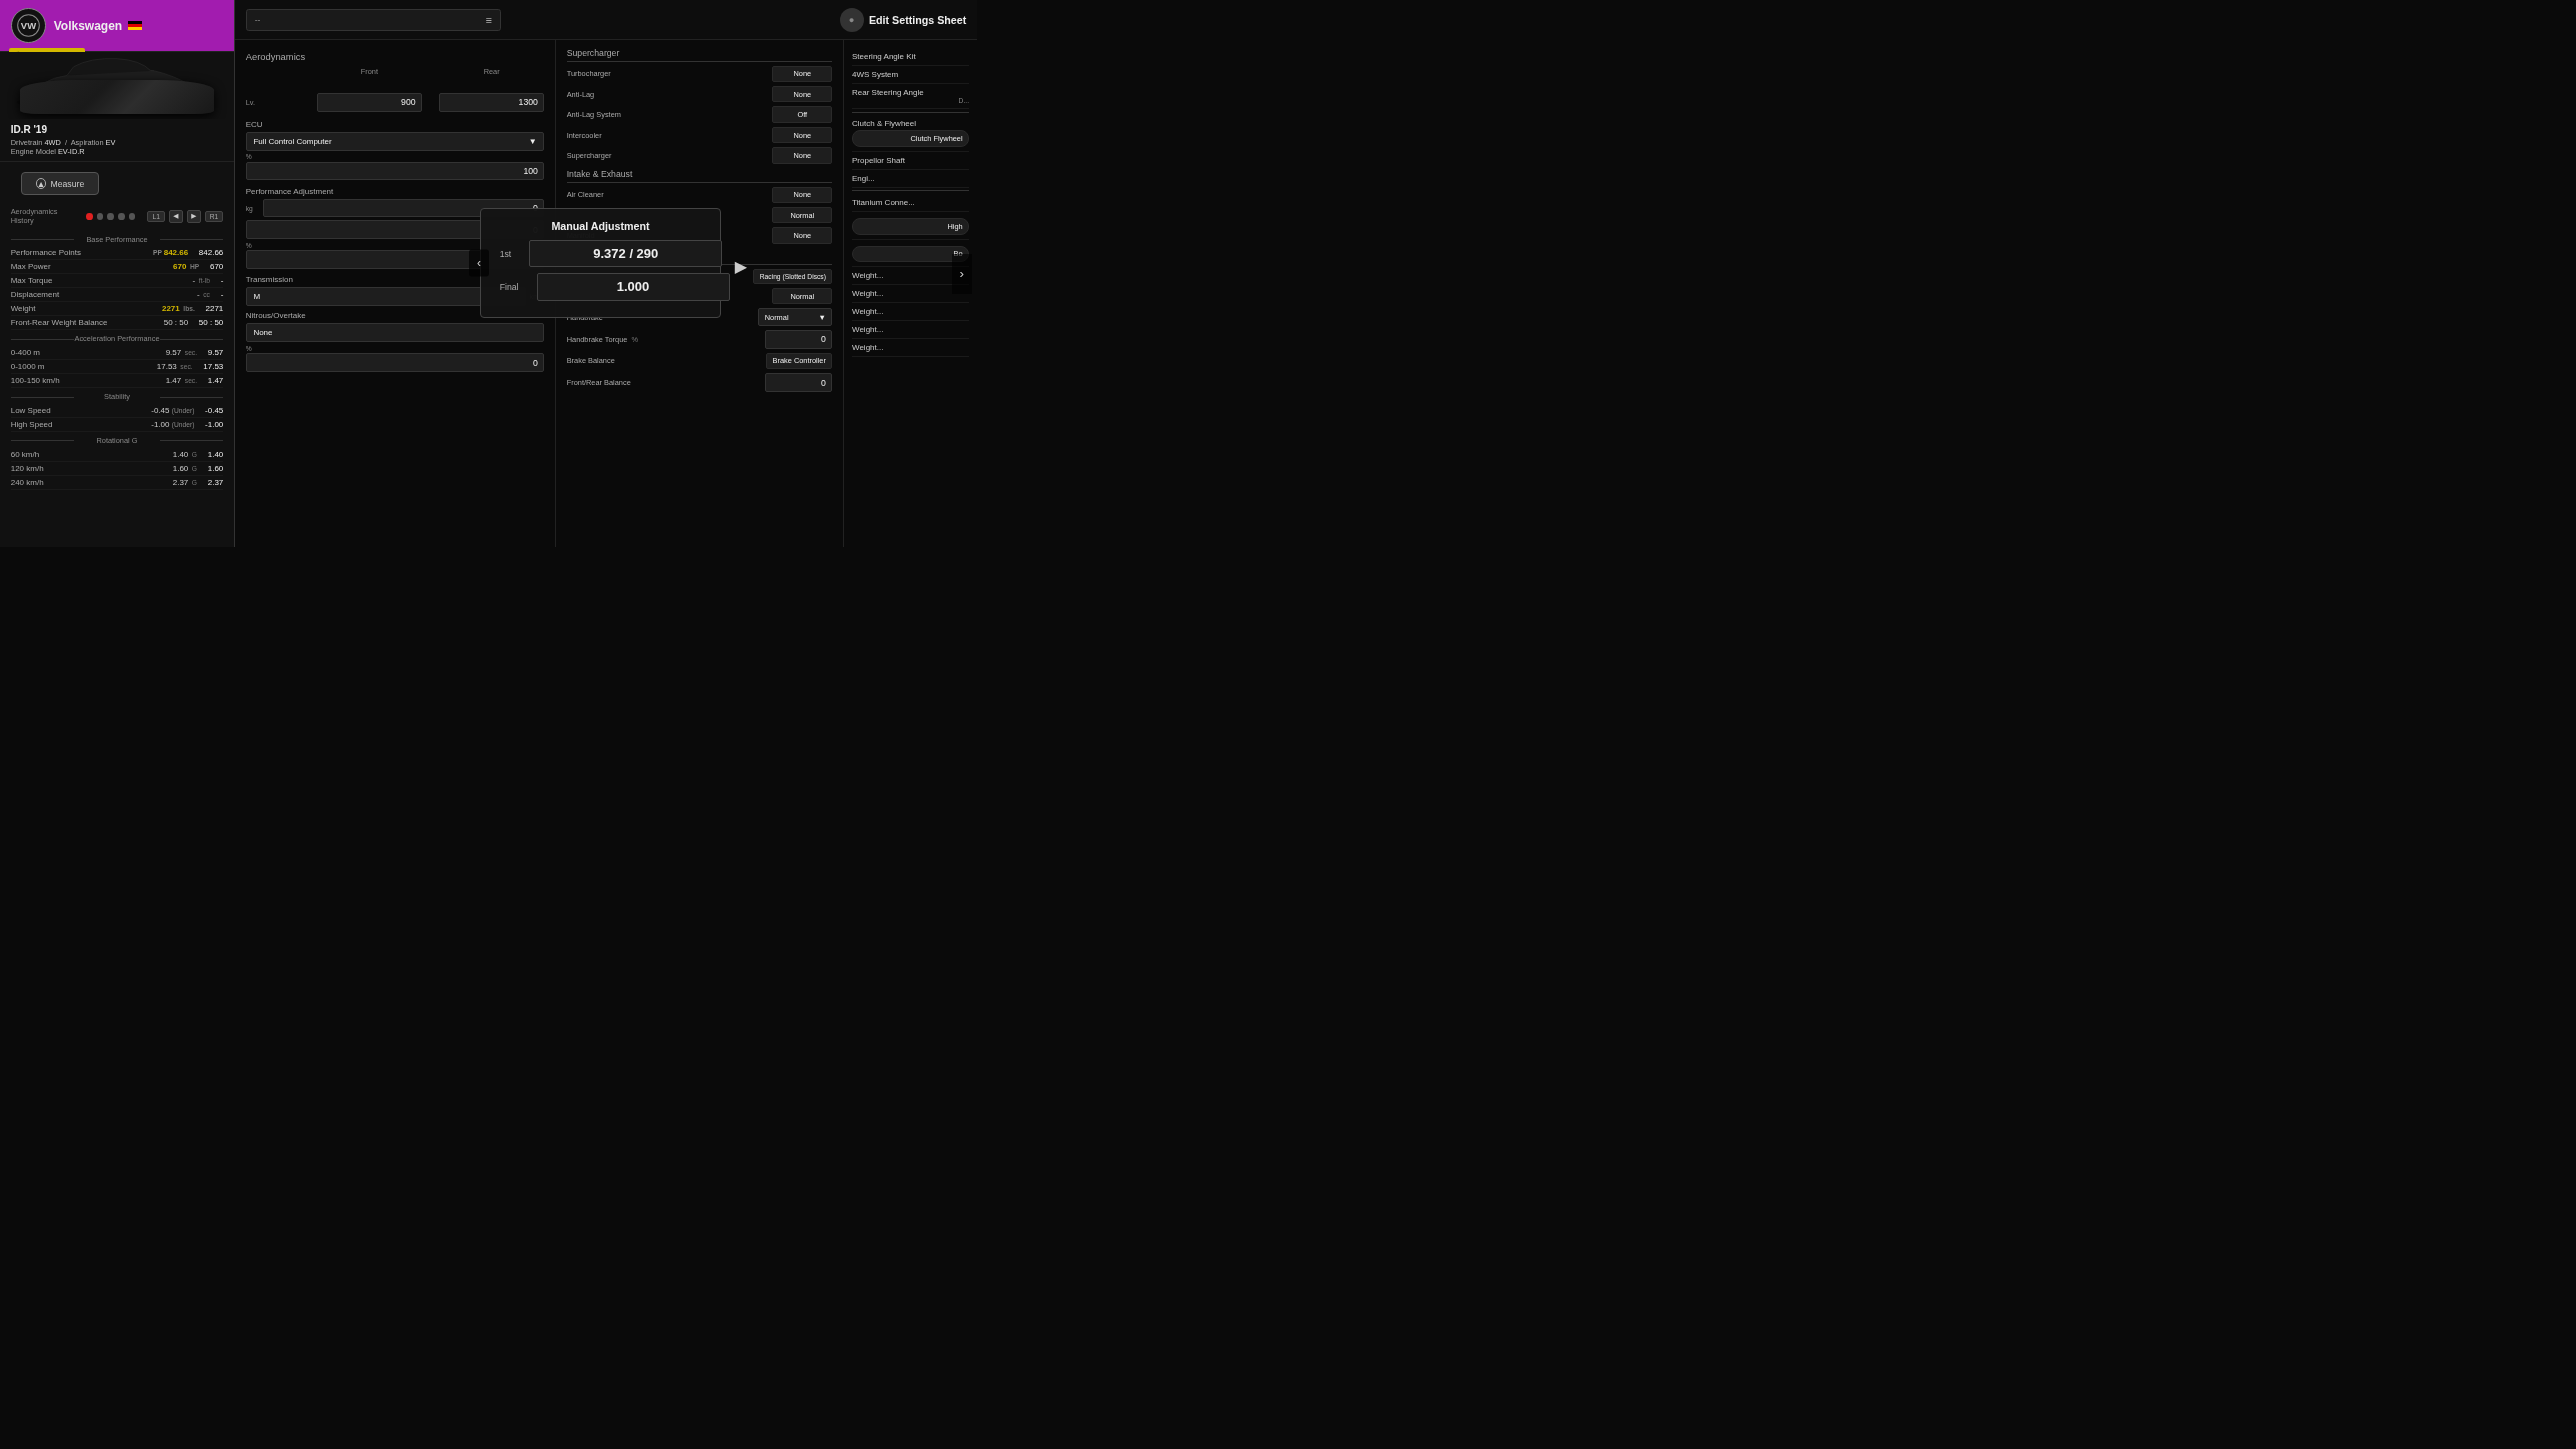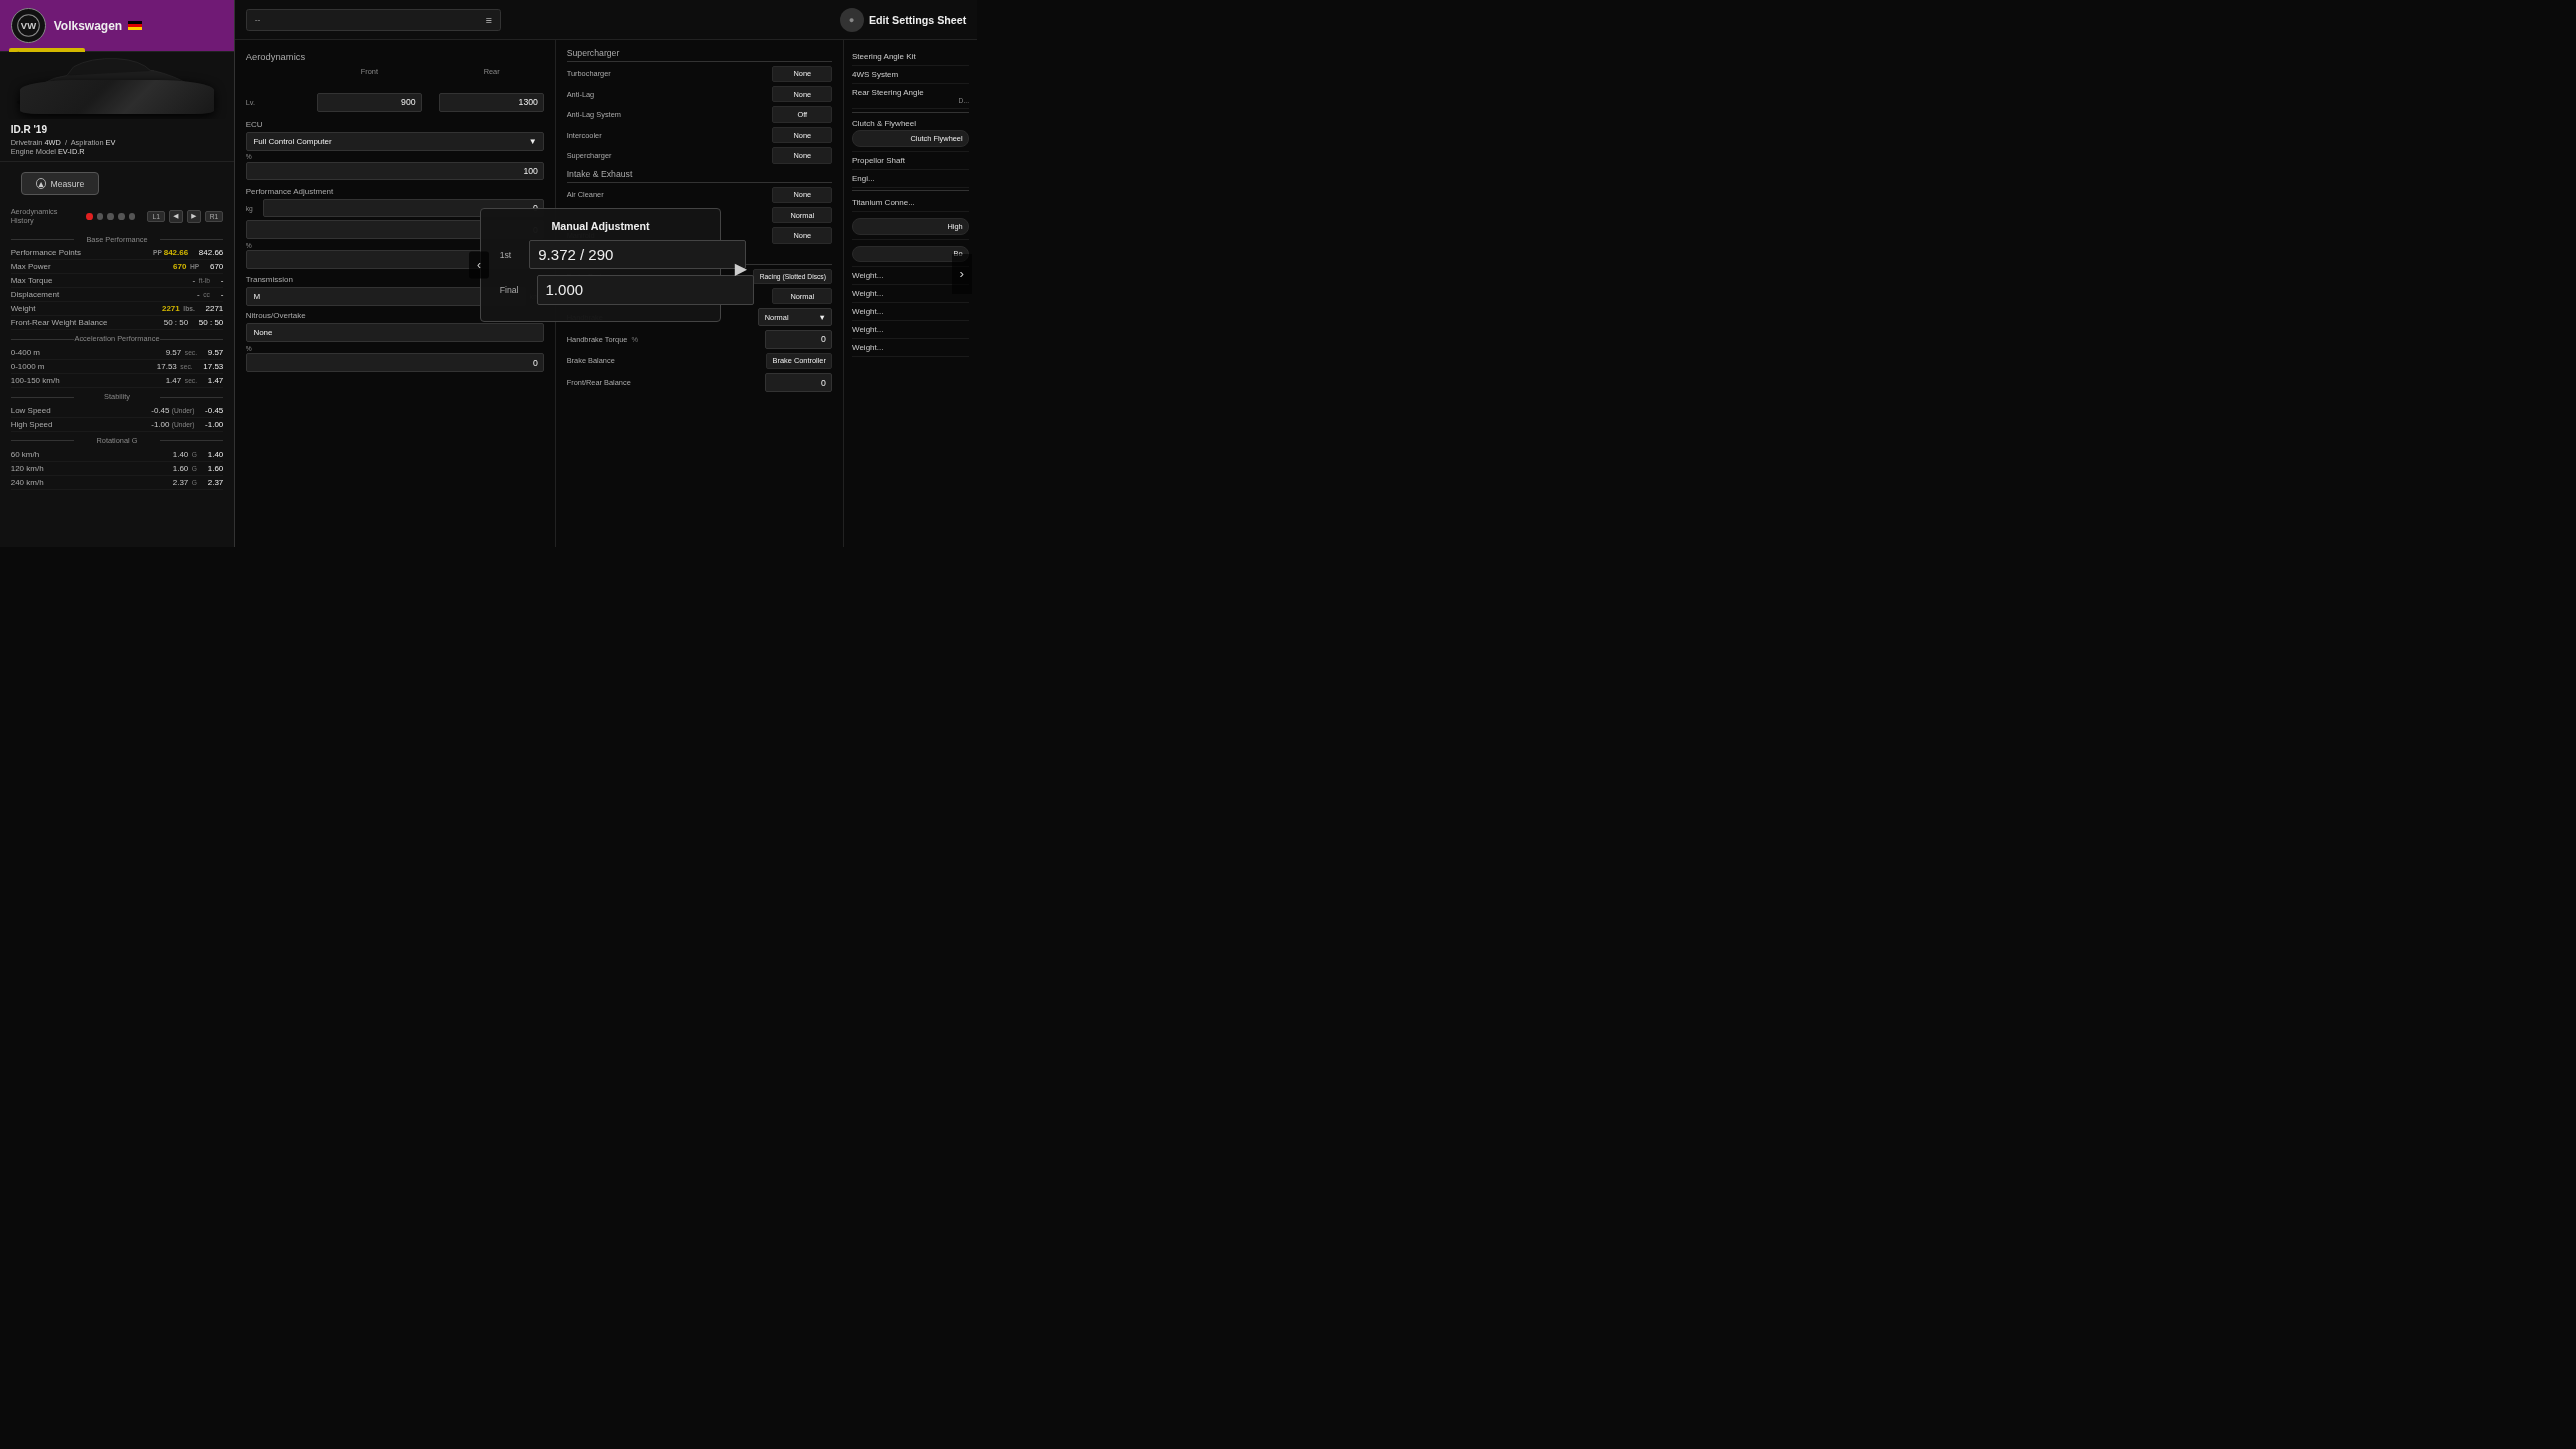--- a/index.html
+++ b/index.html
@@ -21,21 +21,21 @@
       width: 235px;
       height: 547px;
       background: #111;
       border-right: 0.7px solid #333;
     }
 
     .car-header {
       display: flex;
       align-items: center;
       padding: 8px 10.7px;
-      background: #701a75;
+      background: #a21caf;
       border-bottom: 0.7px solid #222;
     }
 
     .vw-logo {
       width: 35px; height: 35px;
       background: #111;
       border-radius: 50%;
       border: 1.3px solid #888;
       display: flex; align-items: center; justify-content: center;
       font-size: 12px; font-weight: bold; color: #ccc;
@@ -318,21 +318,23 @@
 
     .popup-label { color: #aaa; font-size: 8.7px; width: 34px; }
 
     .popup-input {
       flex: 1;
       background: #1a1a1a;
       border: 0.7px solid #444;
       border-radius: 2px;
       padding: 5.4px 8px;
       color: #eee;
-      font-size: 15px;
+      font-size: 13px;
+      text-align: center;
+      font-weight: bold;
     }
 
     .popup-arrow {
       position: absolute;
       left: -12px; top: 50%;
       transform: translateY(-50%);
       width: 20px; height: 27px;
       background: rgba(0,0,0,0.7);
       display: flex; align-items: center; justify-content: center;
       color: #ccc; font-size: 12px;

